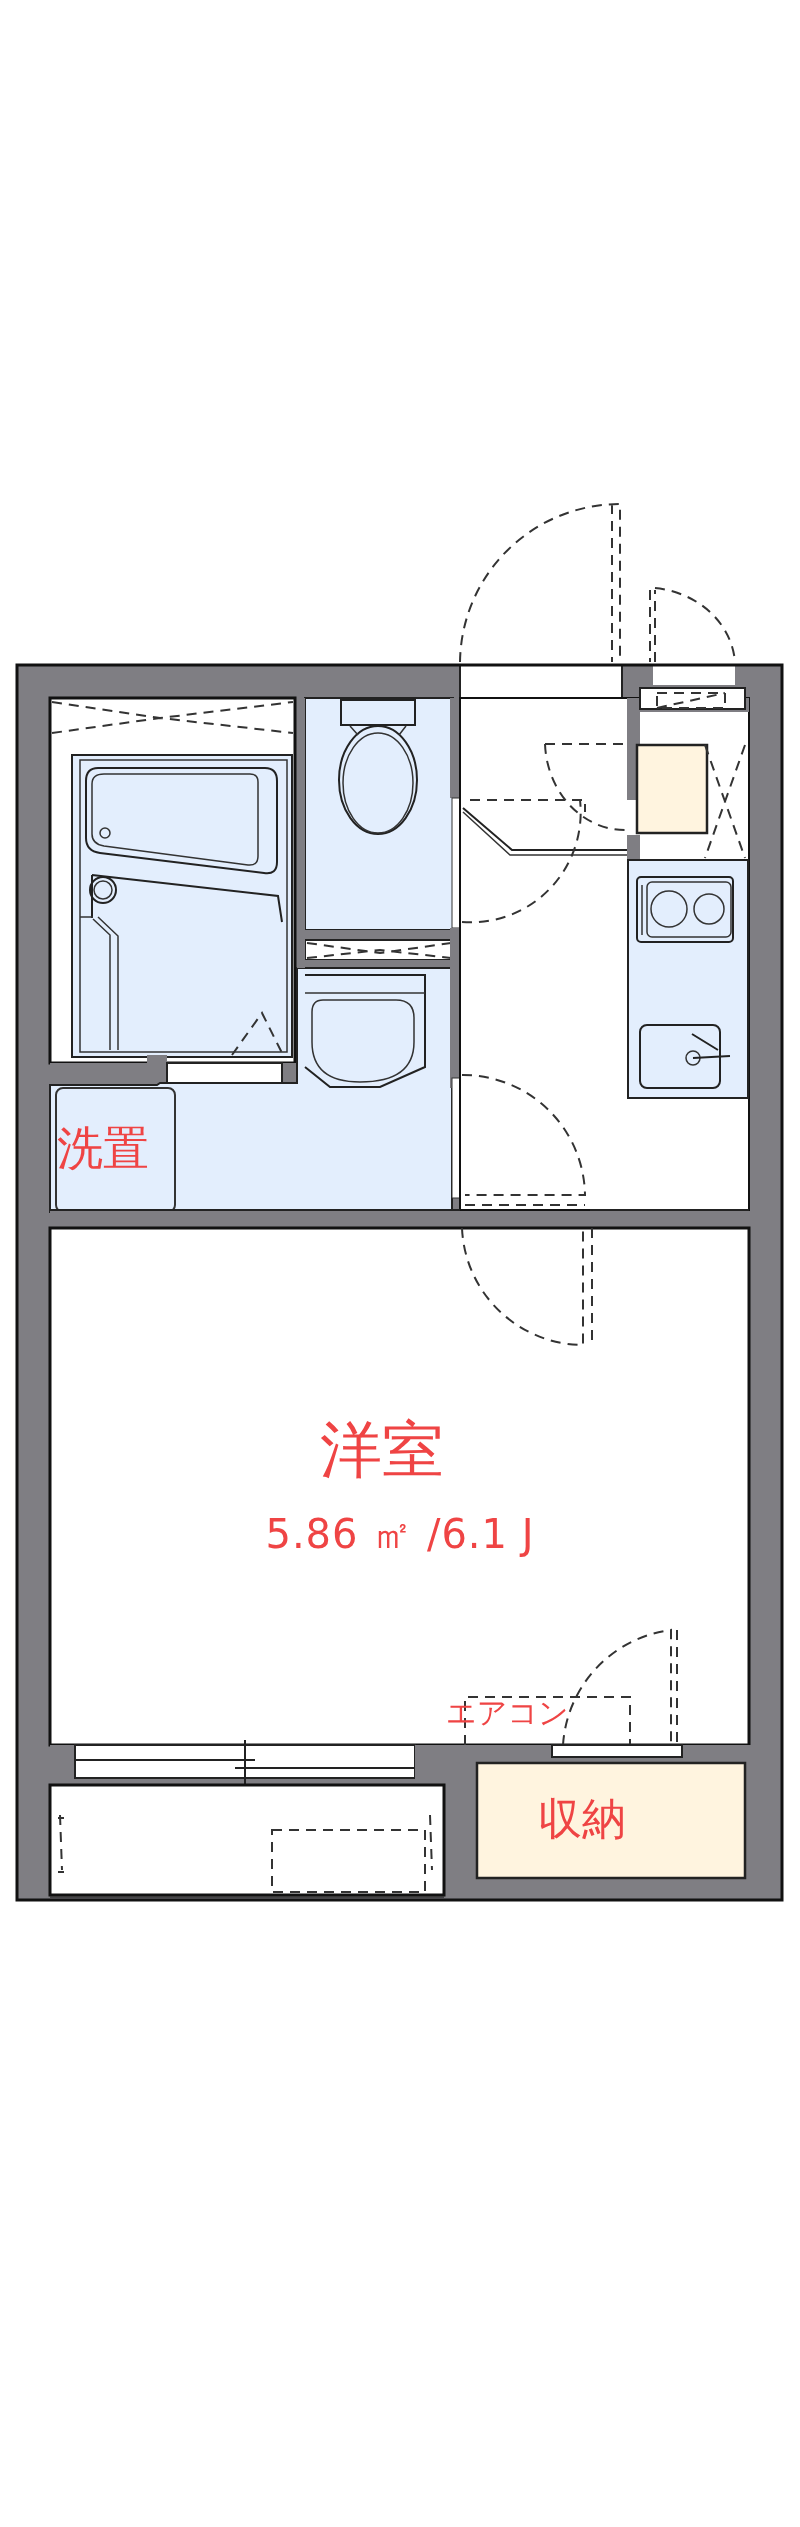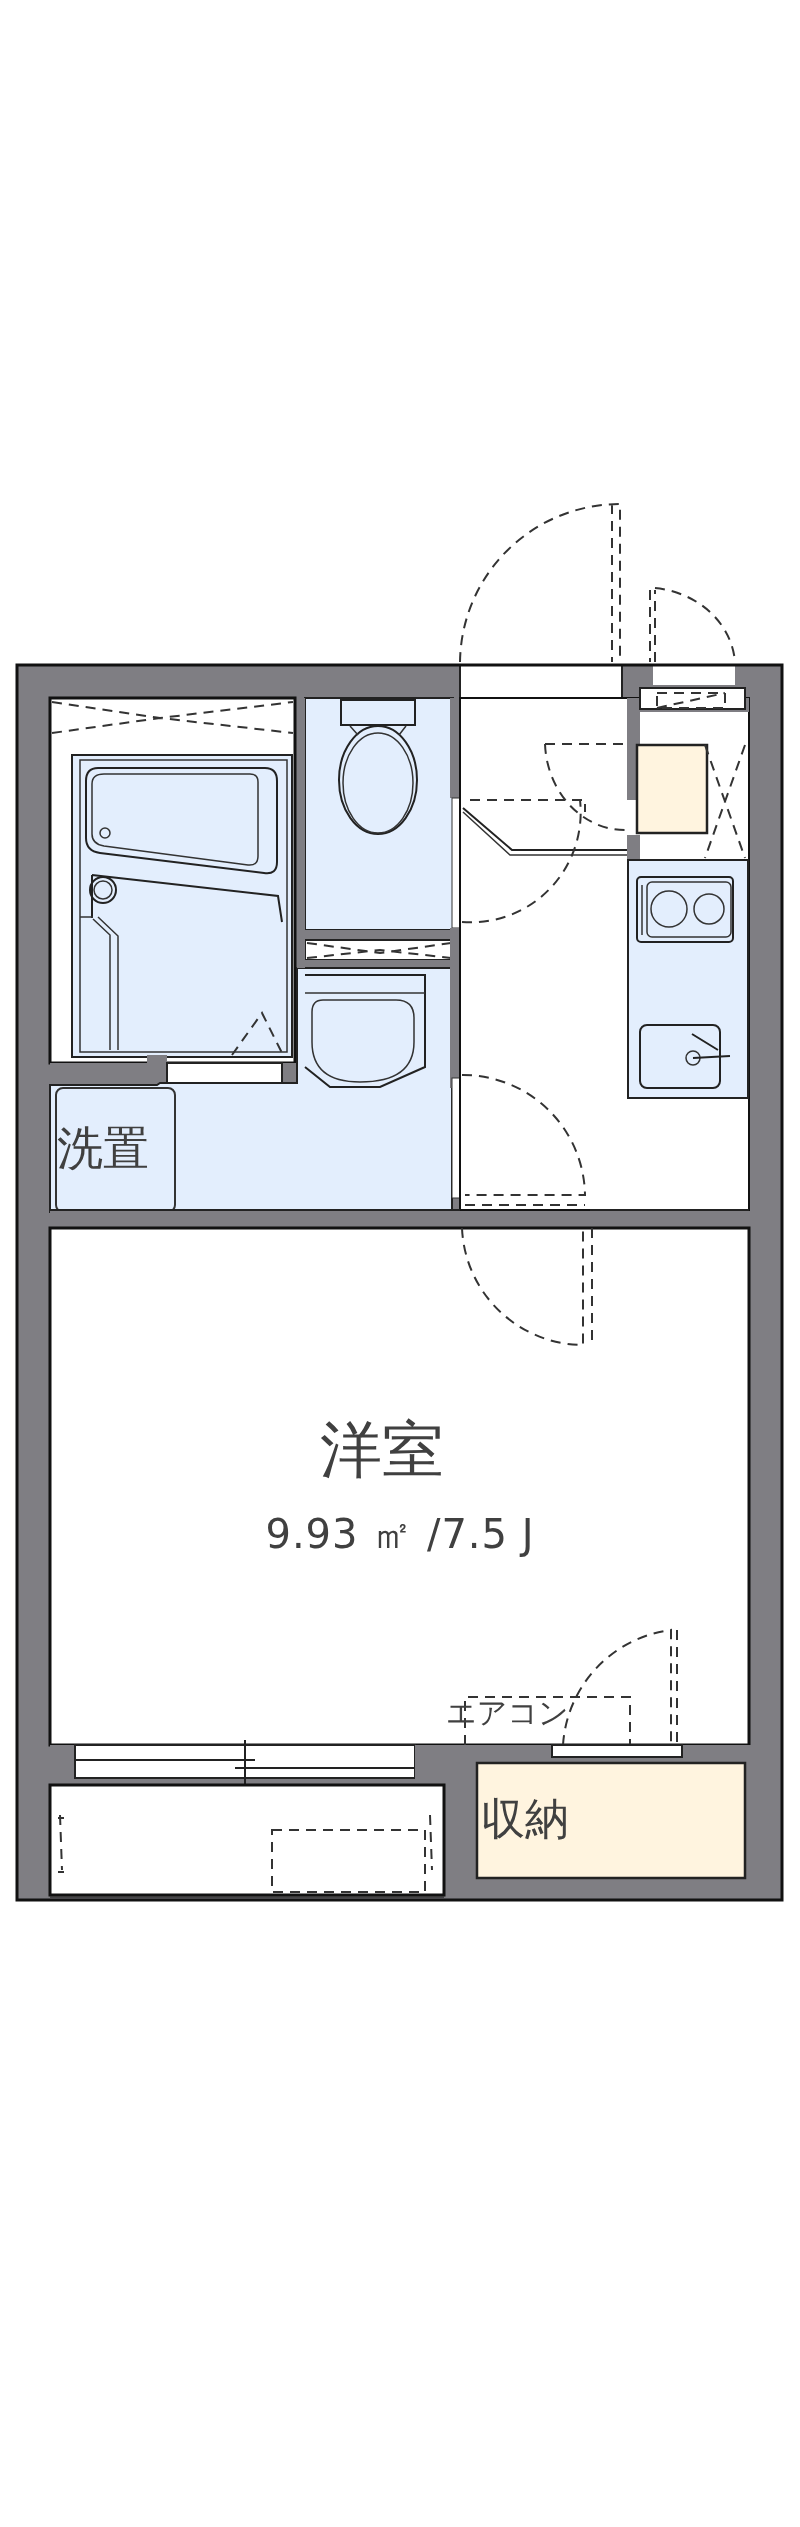--- a/index.html
+++ b/index.html
@@ -5,25 +5,25 @@
   html, body { margin:0; padding:0; background:#ffffff; }
   body { width:800px; height:2527px; position:relative; overflow:hidden; font-family:"DejaVu Sans", sans-serif; }
   #plan { position:absolute; left:0; top:0; width:800px; height:2527px; }
   .wallnos { fill:#7f7e83; }
   .room-blue { fill:#e3eefd; stroke:#222; stroke-width:2; }
   .fix { fill:#e3eefd; stroke:#222; stroke-width:2; }
   .line { fill:none; stroke:#222; stroke-width:2; }
   .thin { fill:none; stroke:#333; stroke-width:1.5; }
   .dash { fill:none; stroke:#333; stroke-width:2; stroke-dasharray:10 7; }
   .cream { fill:#fff4df; stroke:#222; stroke-width:2.5; }
-  .lbl { position:absolute; color:#404040; white-space:nowrap; font-family:"DejaVu Sans", sans-serif; }
+  .lbl { position:absolute; color:#ef4444; white-space:nowrap; font-family:"DejaVu Sans", sans-serif; }
   #lbl-room-name { left:320px; top:1408px; width:160px; text-align:left; font-size:62px; }
   #lbl-room-area { left:210px; top:1507px; width:380px; text-align:center; font-size:40px; letter-spacing:1px; }
   #lbl-wash { left:57px; top:1118px; font-size:46px; }
-  #lbl-storage { left:481px; top:1790px; width:268px; font-size:44px; }
+  #lbl-storage { left:448px; top:1790px; width:268px; text-align:center; font-size:44px; }
   #lbl-aircon { left:446px; top:1693px; font-size:30px; }
 </style>
 </head>
 <body>
 
 <svg id="plan" viewBox="0 0 800 2527" xmlns="http://www.w3.org/2000/svg">
 
   <g>
     <rect class="wallnos" x="17" y="665" width="765" height="1235"></rect>
 
@@ -150,16 +150,16 @@
     <path class="dash" d="M60 1815 L62 1870 M58 1818 L64 1818 M58 1872 L64 1872"></path>
     <rect class="dash" x="272" y="1830" width="153" height="62"></rect>
     <path class="dash" d="M430 1815 L432 1870"></path>
     <line class="thin" x1="50" y1="1897" x2="444" y2="1897"></line>
   </g>
 
   <rect x="17" y="665" width="765" height="1235" fill="none" stroke="#111" stroke-width="3"></rect>
 </svg>
 
 <div id="lbl-room-name" class="lbl">洋室</div>
-<div id="lbl-room-area" class="lbl">9.93 ㎡ /7.5 J</div>
+<div id="lbl-room-area" class="lbl">5.86 ㎡ /6.1 J</div>
 <div id="lbl-wash" class="lbl">洗置</div>
 <div id="lbl-storage" class="lbl">収納</div>
 <div id="lbl-aircon" class="lbl">エアコン</div>
 
 </body></html>

